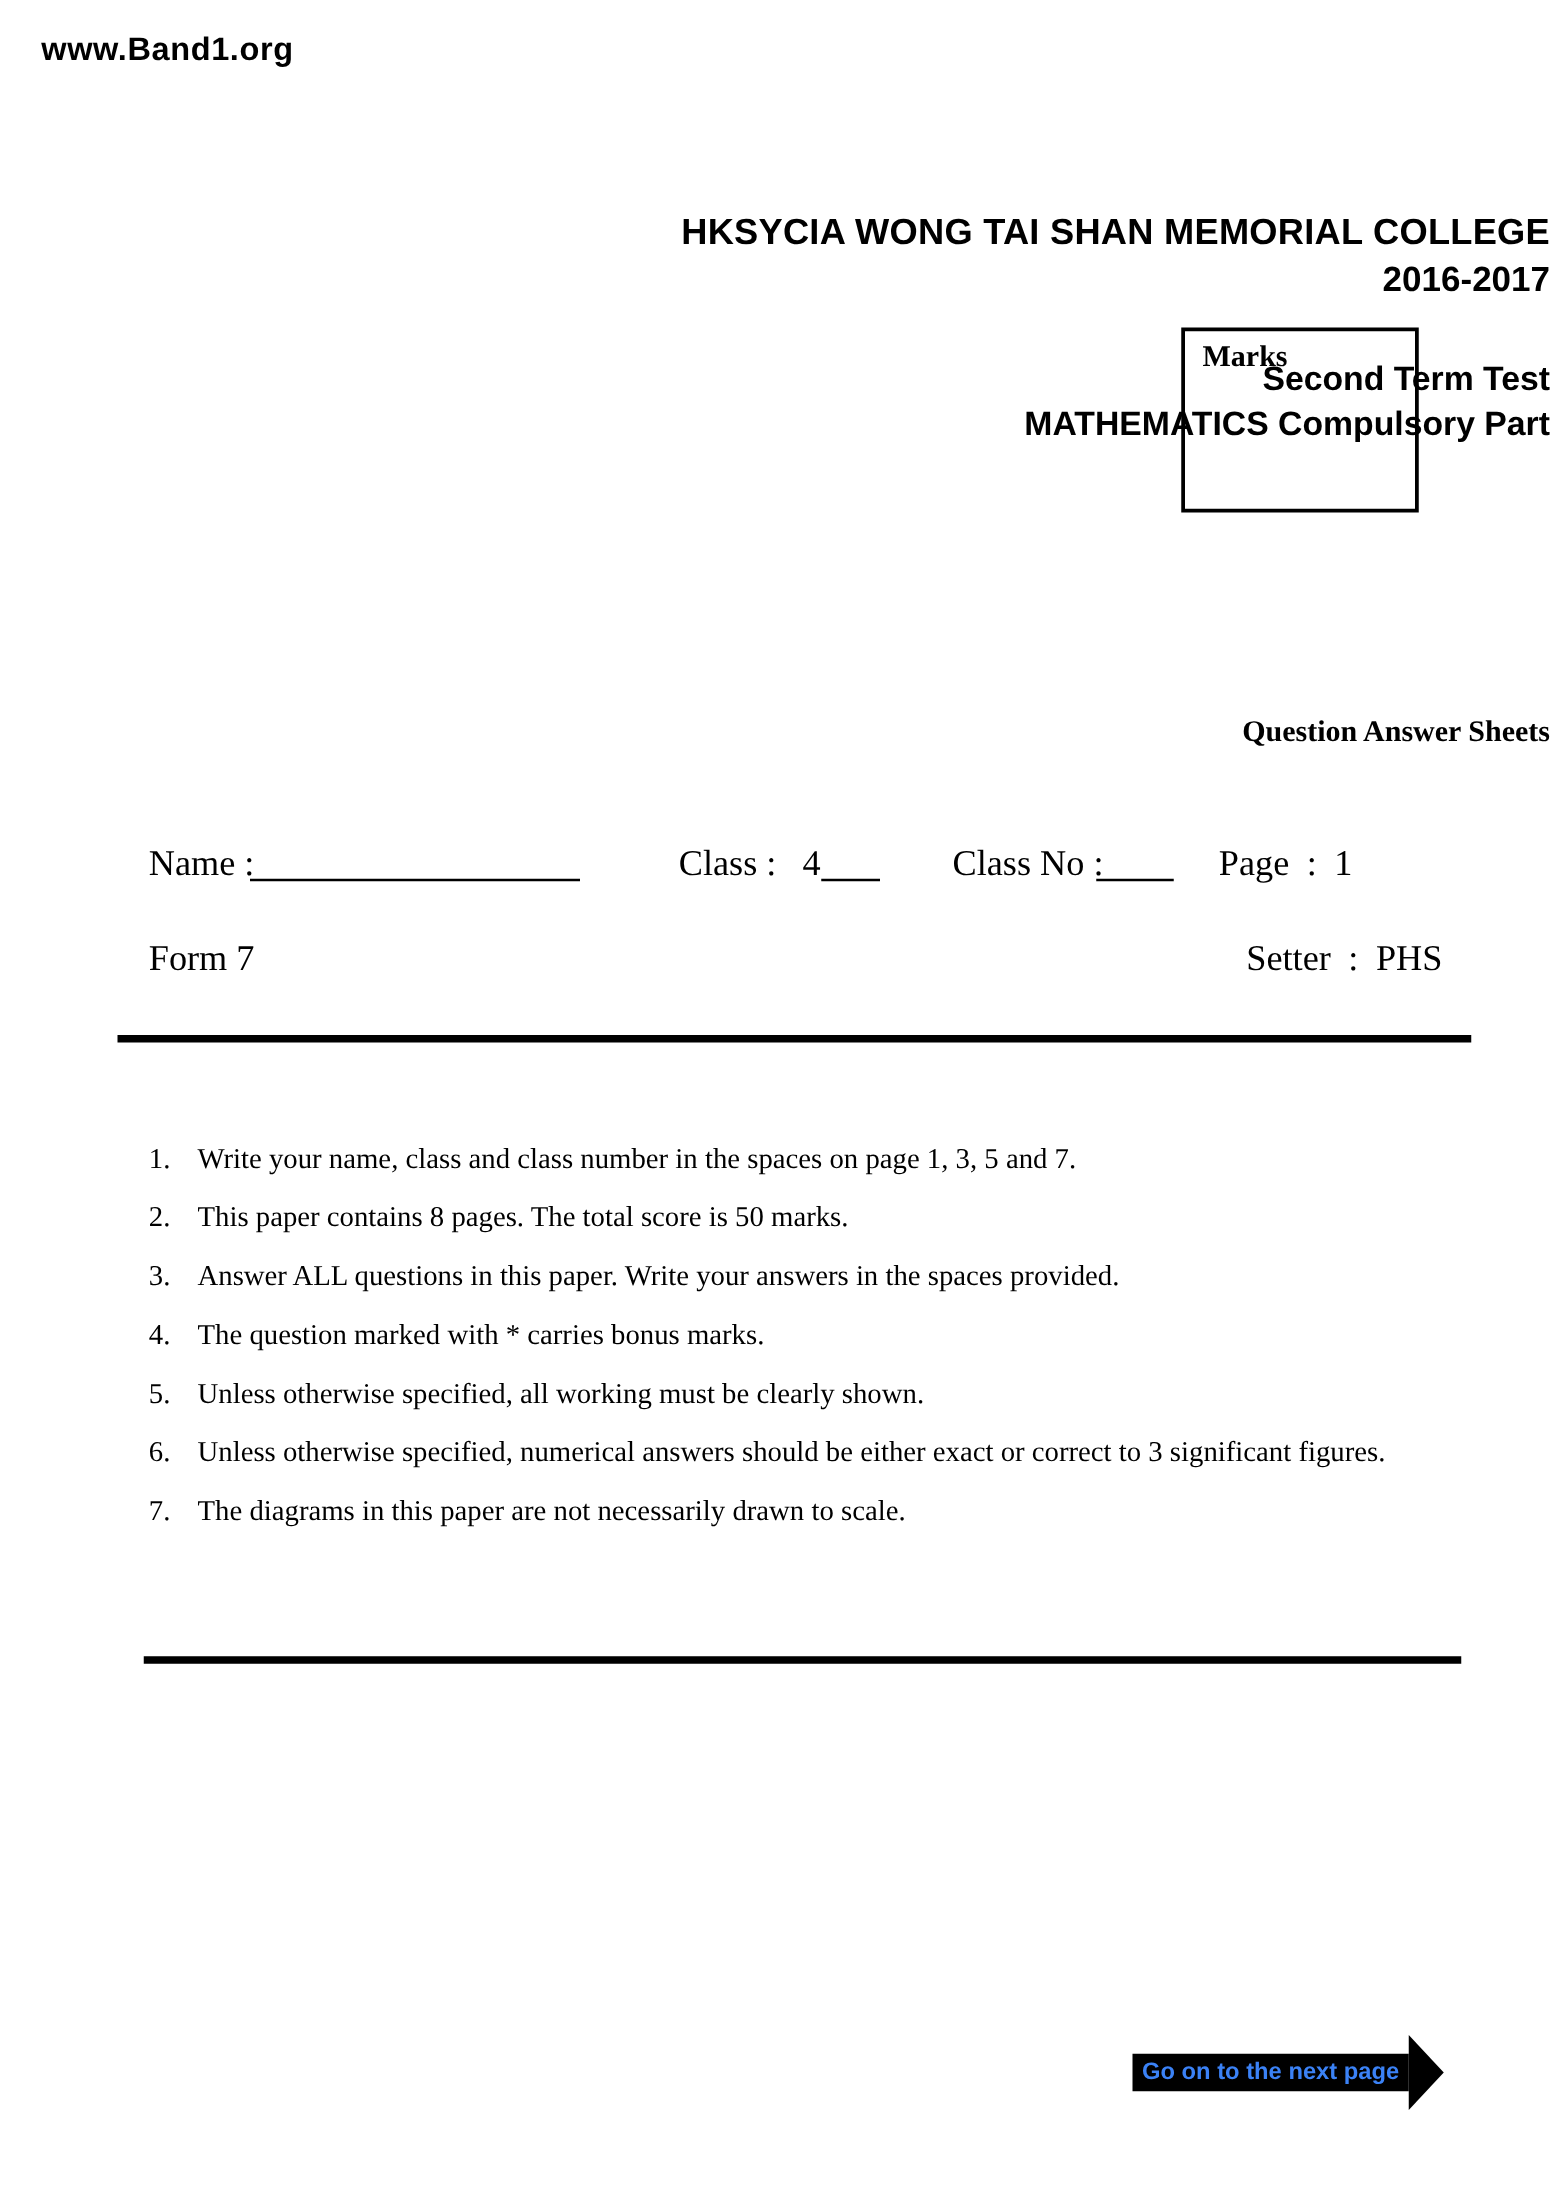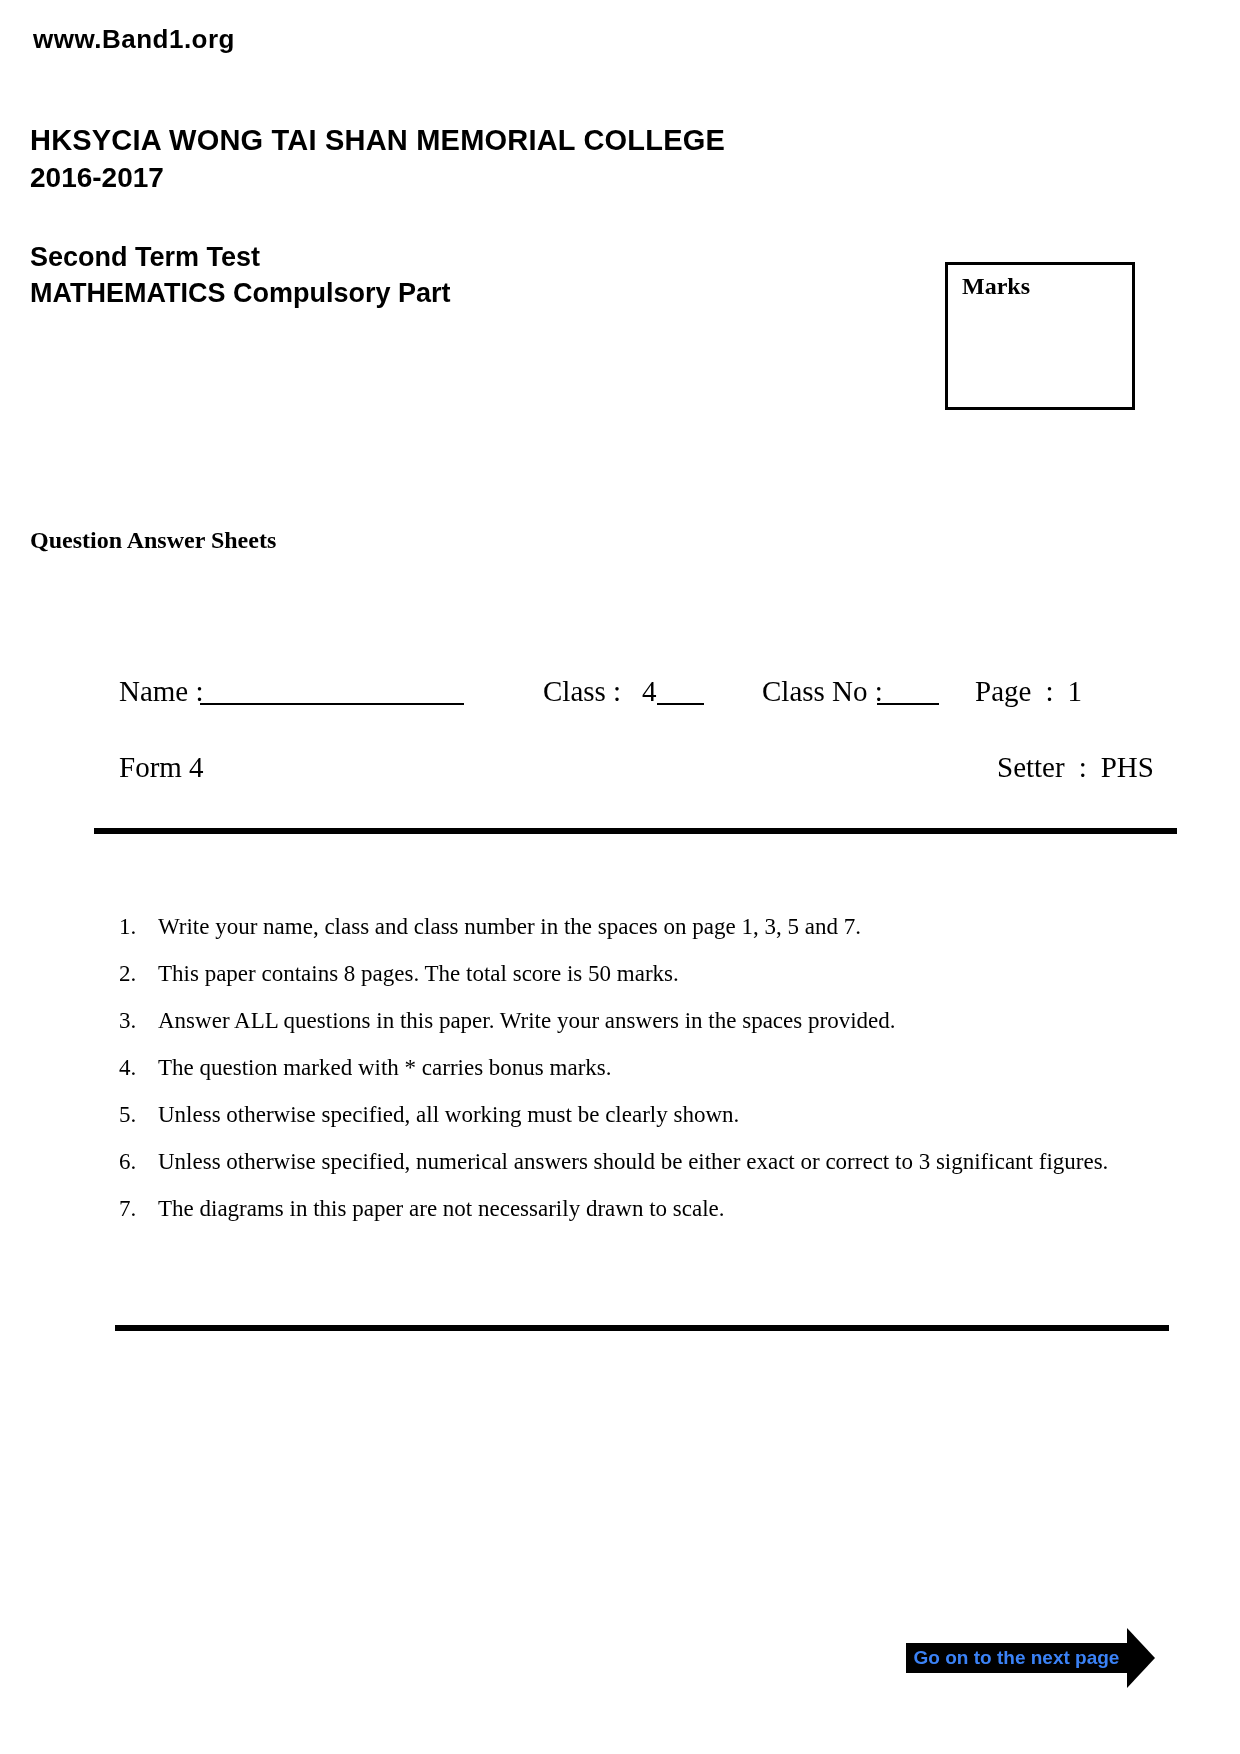--- a/index.html
+++ b/index.html
@@ -23,21 +23,22 @@
     font-family: "Liberation Sans", sans-serif;
     font-size: 26px;
     letter-spacing: 0.5px;
     color: #000000;
     font-weight: bold;
   }
   .center-col {
     position: absolute;
     left: 30px;
     width: 1210px;
-    text-align: left;
+    text-align: right;
+    margin-top: 46px;
   }
   .school-title {
     top: 124px;
     font-family: "Liberation Sans", sans-serif;
     font-weight: bold;
     font-size: 29px;
     letter-spacing: 0.2px;
   }
   .school-year {
     top: 162px;
@@ -177,21 +178,21 @@
   <div class="field-text" style="left:642px; top:676px;">4</div>
   <div class="blank-line" style="left:657px; top:703px; width:47px;"></div>
 
   <div class="field-text" style="left:762px; top:676px;">Class No :</div>
   <div class="blank-line" style="left:877px; top:703px; width:62px;"></div>
 
   <div class="field-text" style="left:975px; top:676px;">
     <span>Page</span><span class="sep">:</span><span>1</span>
   </div>
 
-  <div class="field-text" style="left:119px; top:752px;">Form 4</div>
+  <div class="field-text" style="left:119px; top:752px;">Form 7</div>
   <div class="field-text" style="left:997px; top:752px;">
     <span>Setter</span><span class="sep">:</span><span>PHS</span>
   </div>
 
   <div class="rule" style="left:94px; top:828px; width:1083px; height:6px;"></div>
 
   <div class="instructions">
     <div class="instr-item">
       <span class="instr-num">1.</span>
       <span class="instr-text">Write your name, class and class number in the spaces on page 1, 3, 5 and 7.</span>

